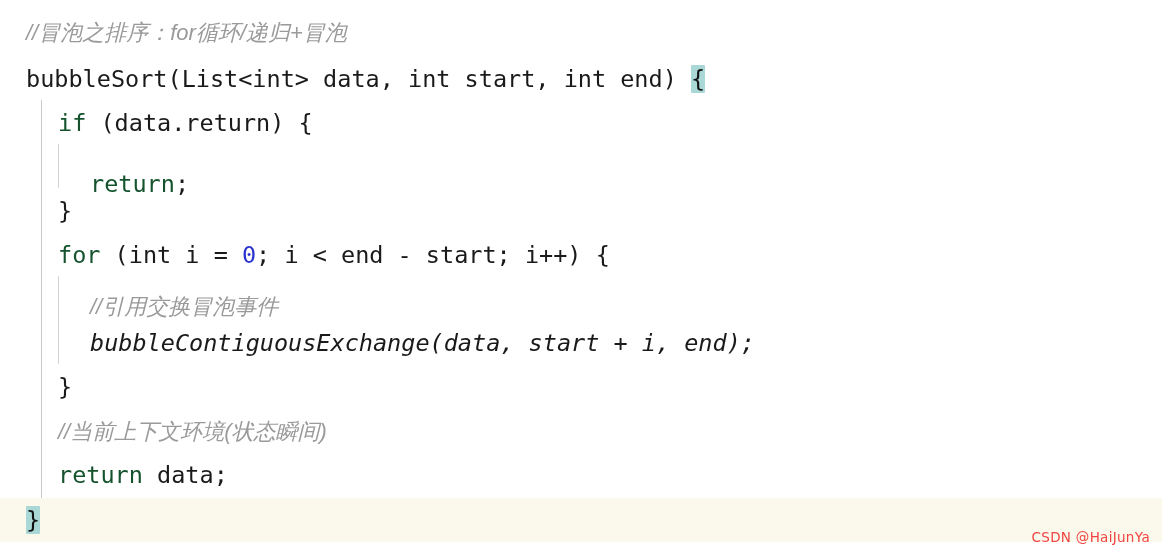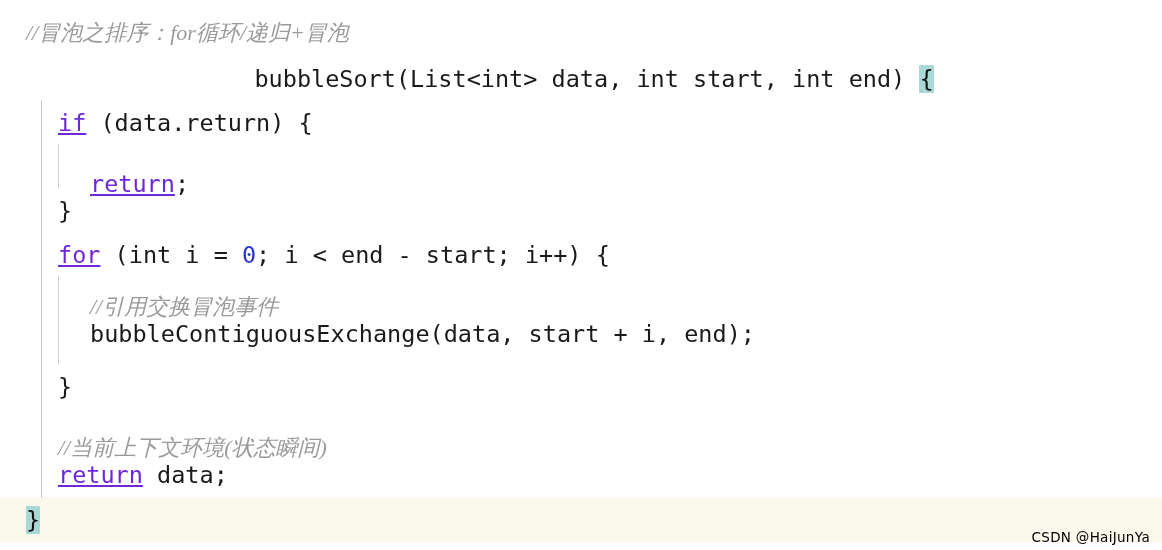--- a/index.html
+++ b/index.html
@@ -50,71 +50,70 @@
   .code-line.indent-1 .gutter-pad { width: 58px; }
   .code-line.indent-2 .gutter-pad { width: 90px; }
 
   
   .code-line.row-highlight {
     background: #fbf8ec;
   }
 
   
   .tok-kw {
-    color: #6d28d9;
-    text-decoration: underline;
+    color: #14532d;
   }
   .tok-num {
     color: #2a32cf;
   }
   .tok-plain {
     color: #1a1a1a;
   }
   .tok-comment {
     color: #9a9a9a;
     font-style: italic;
-    font-family: Liberation Serif, serif;
+    font-family: Liberation Sans, sans-serif;
     font-size: 22px;
   }
   .tok-brace-match {
     background: #a9d8d6;
     color: #111111;
     border-radius: 1px;
   }
 
   
   #watermark {
     position: absolute;
     right: 12px;
     bottom: 5px;
     font-family: "DejaVu Sans", "Liberation Sans", sans-serif;
     font-size: 13.5px;
-    color: #000000;
+    color: #ef4444;
     letter-spacing: 0.3px;
     white-space: pre;
     margin-top: 47px;
   }
 </style>
 </head>
 <body>
 
 <div id="code-view">
   <div id="indent-guide-layer">
       <div class="indent-guide level-1" style="top: 100px; height: 400px;"></div>
       <div class="indent-guide level-2" style="top: 144px; height: 44px;"></div>
       <div class="indent-guide level-2" style="top: 276px; height: 88px;"></div>
     </div>
   <div id="code-lines">
       <div class="code-line indent-0" style="top: 10px;"><span class="gutter-pad"></span><span class="tok-comment">//冒泡之排序：for循环/递归+冒泡</span></div>
-      <div class="code-line indent-0" style="top: 57px; text-align: center;"><span class="gutter-pad"></span><span class="tok-plain">bubbleSort(List&lt;int&gt; data, int start, int end) </span><span class="tok-brace-match">{</span></div>
+      <div class="code-line indent-0" style="top: 57px;"><span class="gutter-pad"></span><span class="tok-plain">bubbleSort(List&lt;int&gt; data, int start, int end) </span><span class="tok-brace-match">{</span></div>
       <div class="code-line indent-1" style="top: 101px;"><span class="gutter-pad"></span><span class="tok-kw">if</span><span class="tok-plain"> (data.return) {</span></div>
       <div class="code-line indent-2" style="top: 162px;"><span class="gutter-pad"></span><span class="tok-kw">return</span><span class="tok-plain">;</span></div>
       <div class="code-line indent-1" style="top: 189px;"><span class="gutter-pad"></span><span class="tok-plain">}</span></div>
       <div class="code-line indent-1" style="top: 233px;"><span class="gutter-pad"></span><span class="tok-kw">for</span><span class="tok-plain"> (int i = </span><span class="tok-num">0</span><span class="tok-plain">; i &lt; end - start; i++) {</span></div>
       <div class="code-line indent-2" style="top: 284px;"><span class="gutter-pad"></span><span class="tok-comment">//引用交换冒泡事件</span></div>
-      <div class="code-line indent-2" style="top: 312px;"><span class="gutter-pad"></span><span class="tok-plain">bubbleContiguousExchange(data, start + i, end);</span></div>
+      <div class="code-line indent-2" style="top: 321px; font-style: italic;"><span class="gutter-pad"></span><span class="tok-plain">bubbleContiguousExchange(data, start + i, end);</span></div>
       <div class="code-line indent-1" style="top: 365px;"><span class="gutter-pad"></span><span class="tok-plain">}</span></div>
-      <div class="code-line indent-1" style="top: 425px;"><span class="gutter-pad"></span><span class="tok-comment">//当前上下文环境(状态瞬间)</span></div>
+      <div class="code-line indent-1" style="top: 409px;"><span class="gutter-pad"></span><span class="tok-comment">//当前上下文环境(状态瞬间)</span></div>
       <div class="code-line indent-1" style="top: 453px;"><span class="gutter-pad"></span><span class="tok-kw">return</span><span class="tok-plain"> data;</span></div>
       <div class="code-line indent-0 row-highlight" style="top: 498px;"><span class="gutter-pad"></span><span class="tok-brace-match">}</span></div>
     </div>
   <div id="watermark">CSDN @HaiJunYa</div>
 </div>
 
 </body></html>

